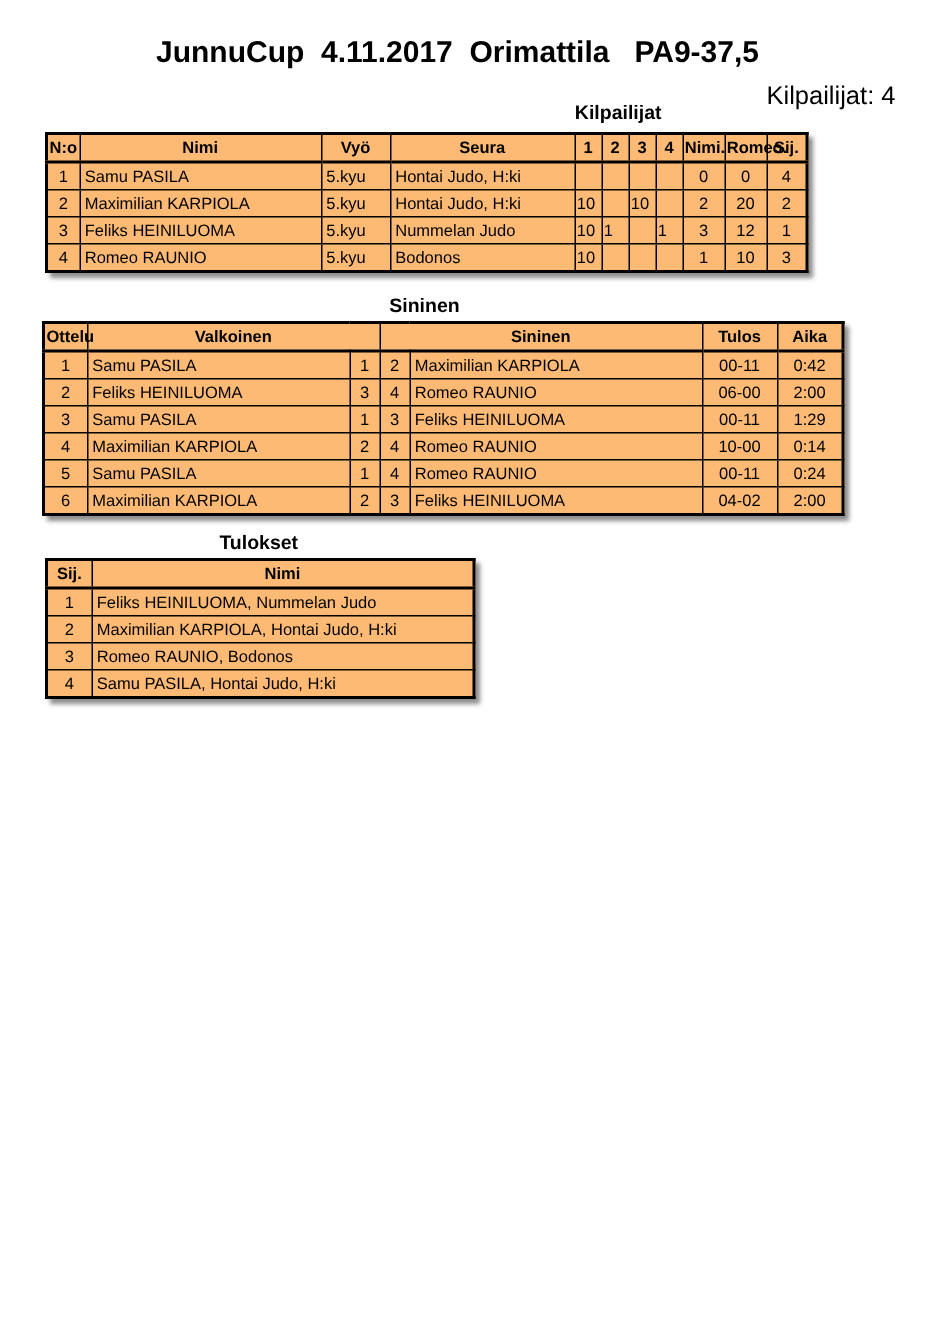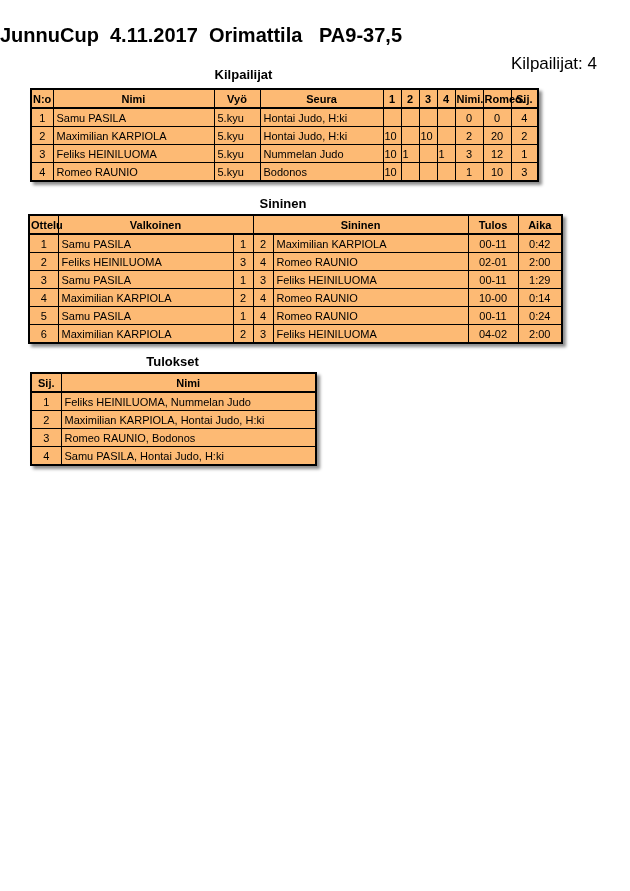--- a/index.html
+++ b/index.html
@@ -1,22 +1,22 @@
 <!DOCTYPE html>
 <html><head>
 <meta charset="utf-8">
 <style>
   html,body{margin:0;padding:0;background:#fff;}
   .page{position:relative;width:630px;height:891px;background:#ffffff;
         font-family:"Liberation Sans",sans-serif;color:#000;overflow:hidden;}
-  .title{position:absolute;top:24px;left:0;width:506px;text-align:left;
+  .title{position:absolute;top:24px;left:0;width:506px;text-align:right;
          font-size:20px;font-weight:bold;white-space:pre;}
   .participants{position:absolute;top:54px;right:33px;font-size:17px;font-weight:normal;}
   .heading{position:absolute;font-size:13px;font-weight:bold;text-align:center;}
-  #hd-kilpailijat{left:30px;top:67px;width:427px;}
+  #hd-kilpailijat{left:14px;top:67px;width:427px;text-align:right;}
   #hd-ottelut{left:28px;top:196px;width:510px;}
   #hd-tulokset{left:30px;top:354px;width:285px;}
   table{position:absolute;border-collapse:collapse;table-layout:fixed;background:#fdba74;
         border:2px solid #000;box-shadow:3px 3px 3px rgba(0,0,0,0.45);}
   td,th{border:1px solid #000;font-size:11px;padding:0 3px;height:17px;
         overflow:hidden;white-space:nowrap;vertical-align:middle;}
   th{font-weight:bold;}
   thead th{border-bottom:2px solid #000;}
   .al{text-align:left}.ac{text-align:center}
   .ov{overflow:visible;padding:0 1px;}
@@ -149,21 +149,21 @@
         <td class="al">Maximilian KARPIOLA</td>
         <td class="ac">00-11</td>
         <td class="ac">0:42</td>
       </tr>
       <tr>
         <td class="ac">2</td>
         <td class="al">Feliks HEINILUOMA</td>
         <td class="ac ov">3</td>
         <td class="ac ov">4</td>
         <td class="al">Romeo RAUNIO</td>
-        <td class="ac">02-01</td>
+        <td class="ac">06-00</td>
         <td class="ac">2:00</td>
       </tr>
       <tr>
         <td class="ac">3</td>
         <td class="al">Samu PASILA</td>
         <td class="ac ov">1</td>
         <td class="ac ov">3</td>
         <td class="al">Feliks HEINILUOMA</td>
         <td class="ac">00-11</td>
         <td class="ac">1:29</td>

